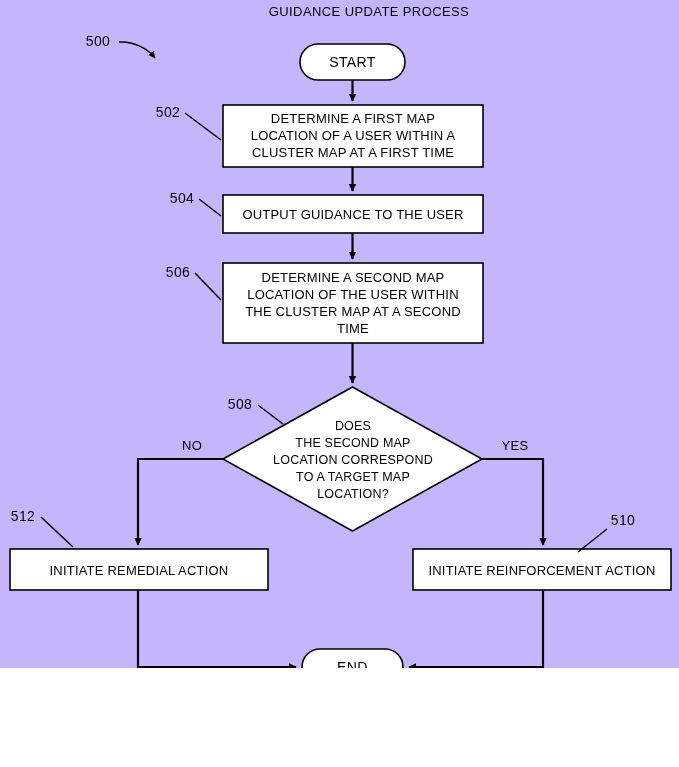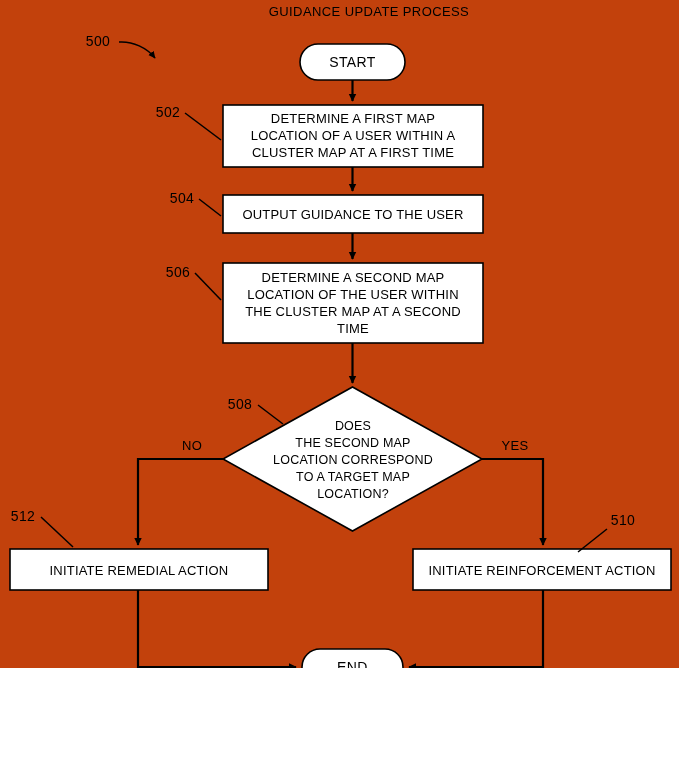--- a/index.html
+++ b/index.html
@@ -4,21 +4,21 @@
 <style>
   html, body {
     margin: 0;
     padding: 0;
     background: #ffffff;
   }
   #figure-root {
     position: relative;
     width: 679px;
     height: 668px;
-    background: #c2410c;
+    background: #c4b5fd;
     font-family: "Liberation Sans", sans-serif;
     overflow: hidden;
   }
   #flow-svg {
     position: absolute;
     left: 0;
     top: 0;
     width: 679px;
     height: 767px;
   }

